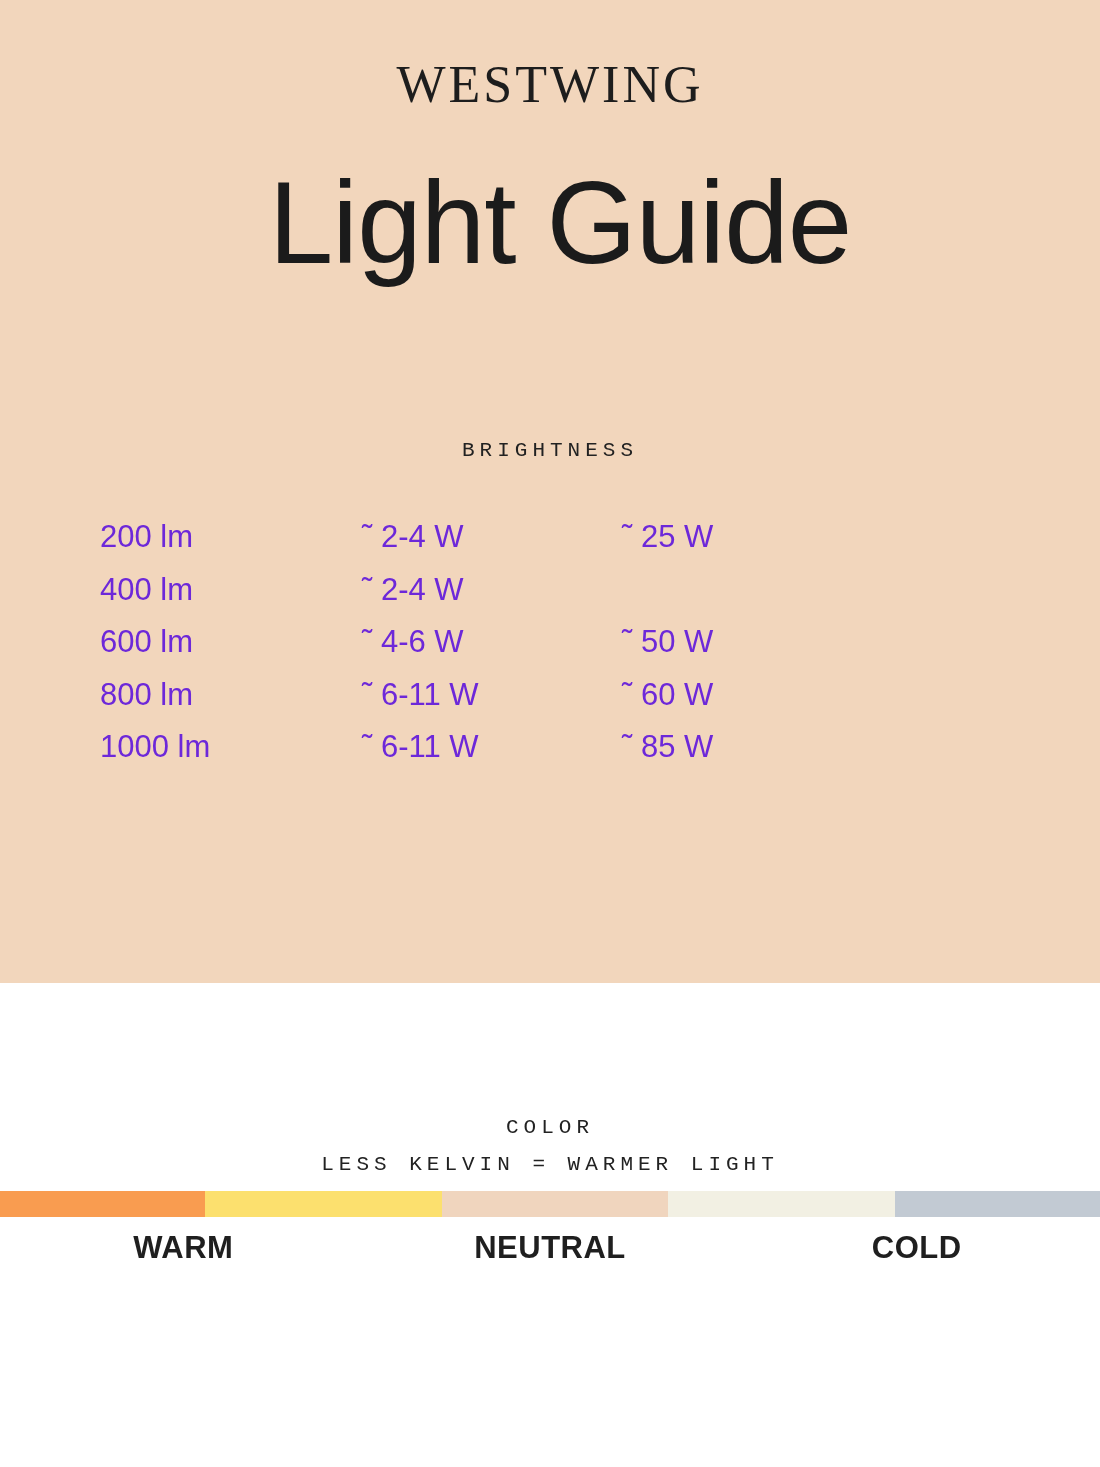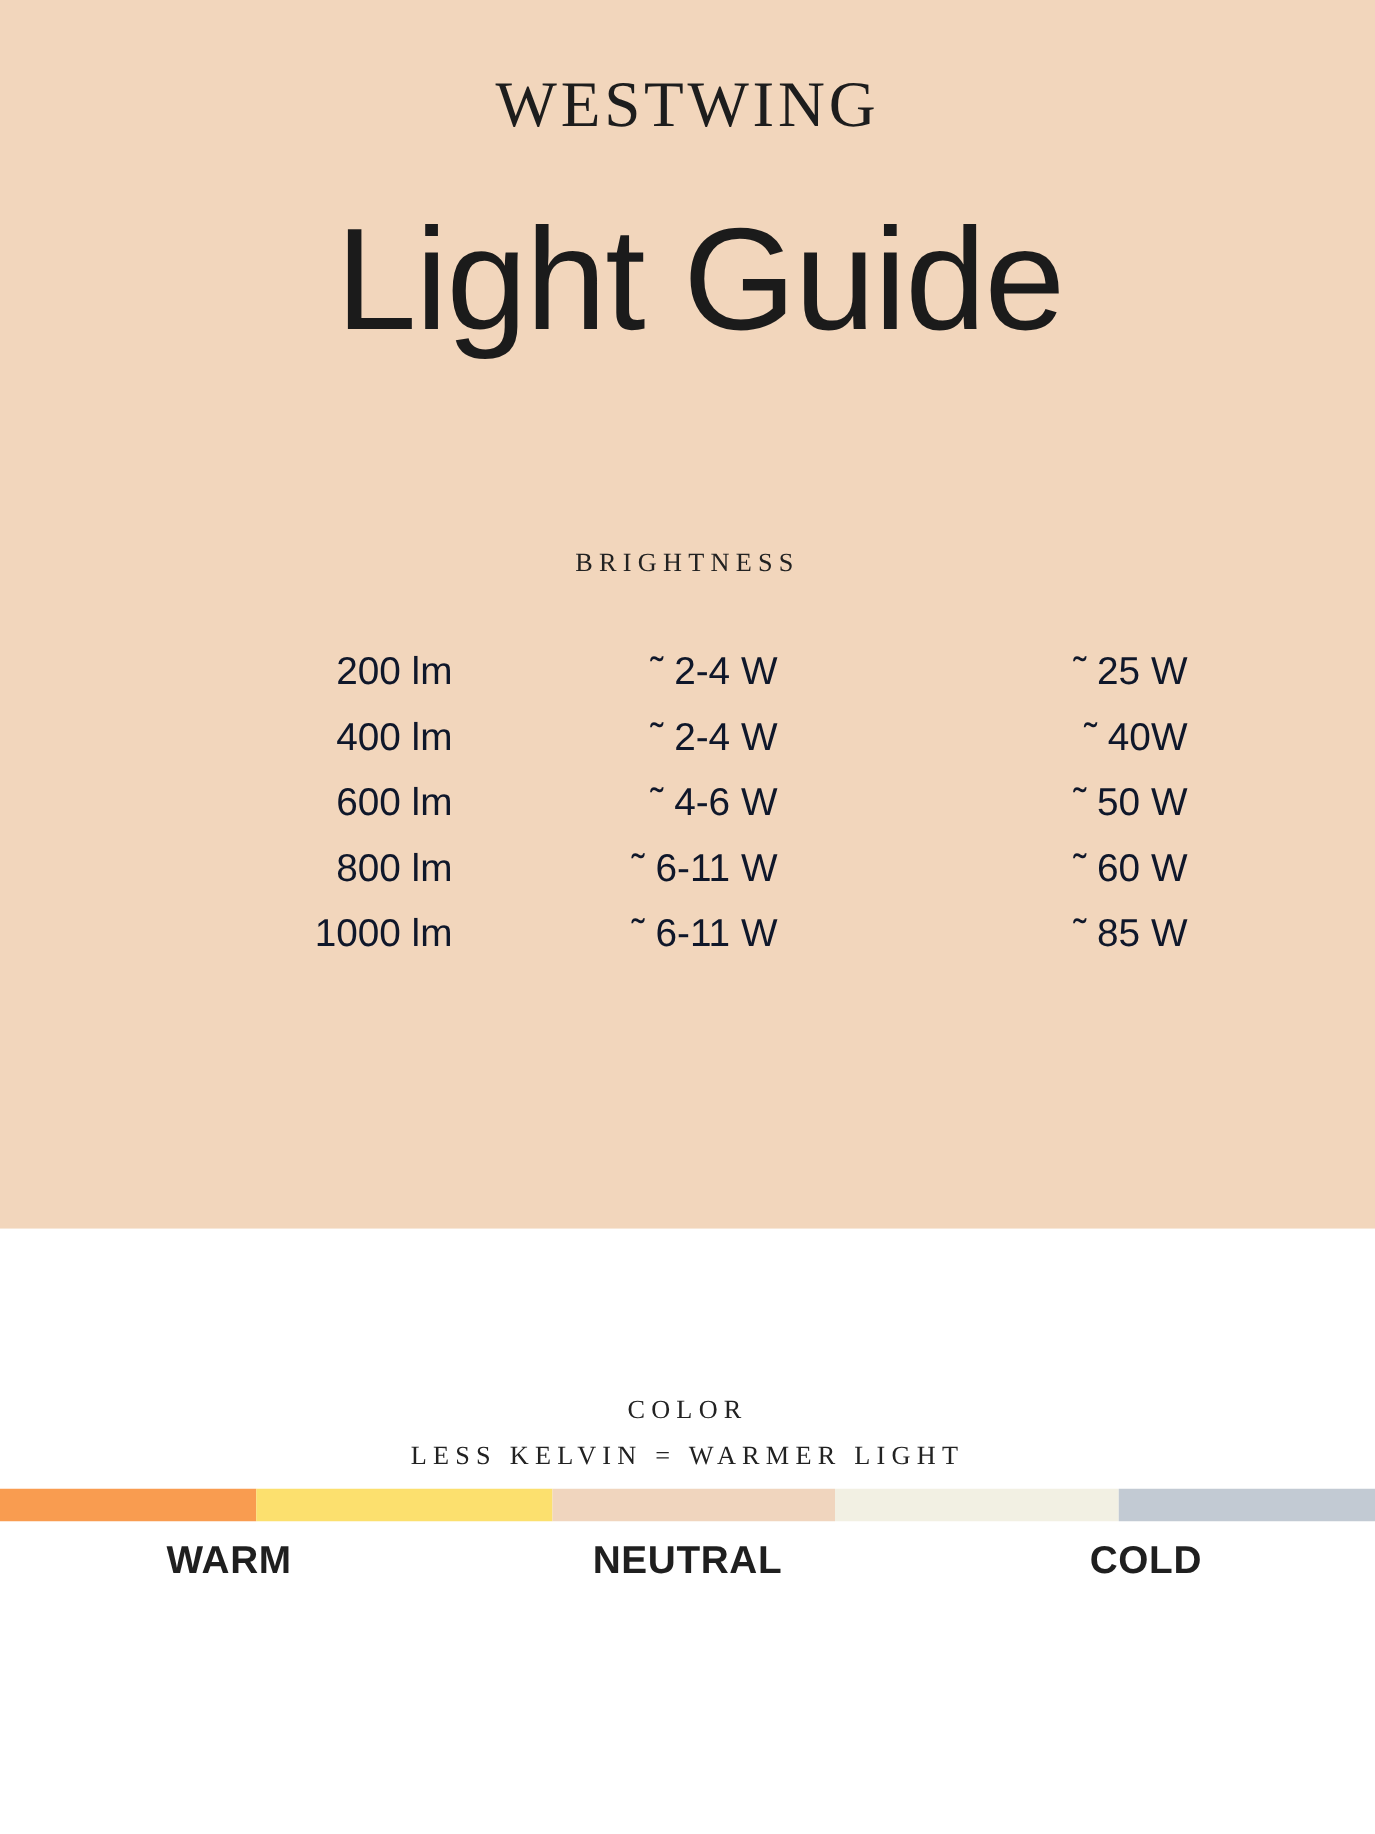--- a/index.html
+++ b/index.html
@@ -30,21 +30,21 @@
   .page-title {
     margin-top: 44px;
     font-size: 116px;
     font-weight: 400;
     letter-spacing: -1px;
     line-height: 1.15;
     color: #1b1b1b;
     margin-left: 20px;
   }
   .mono-line {
-    font-family: Liberation Serif, serif;
+    font-family: Liberation Mono, monospace;
     font-size: 21px;
     letter-spacing: 5px;
     line-height: 1.2;
     color: #222222;
   }
   .section-head { margin-top: 148px; }
   .section-sub  { margin-top: 12px; }
 
   
   .lumens-table {
@@ -59,22 +59,22 @@
     font-size: 30px;
     font-weight: bold;
     letter-spacing: 0.3px;
     color: #1f1f1f;
     padding-bottom: 16px;
     text-align: center;
   }
   .t-body .cell {
     font-size: 31px;
     line-height: 52.5px;
-    color: #0f172a;
-    text-align: right;
+    color: #6d28d9;
+    text-align: left;
     white-space: nowrap;
   }
 
   
   .bottom-section {
     height: 385px;
     background: #ffffff;
     text-align: center;
     overflow: hidden;
   }
@@ -125,21 +125,20 @@
   <div class="lumens-table">
     <div class="t-body">
       <div class="t-row">
         <div class="cell">200 lm</div>
         <div class="cell">˜ 2-4 W</div>
         <div class="cell">˜ 25 W</div>
       </div>
       <div class="t-row">
         <div class="cell">400 lm</div>
         <div class="cell">˜ 2-4 W</div>
-        <div class="cell">˜ 40W</div>
       </div>
       <div class="t-row">
         <div class="cell">600 lm</div>
         <div class="cell">˜ 4-6 W</div>
         <div class="cell">˜ 50 W</div>
       </div>
       <div class="t-row">
         <div class="cell">800 lm</div>
         <div class="cell">˜ 6-11 W</div>
         <div class="cell">˜ 60 W</div>

